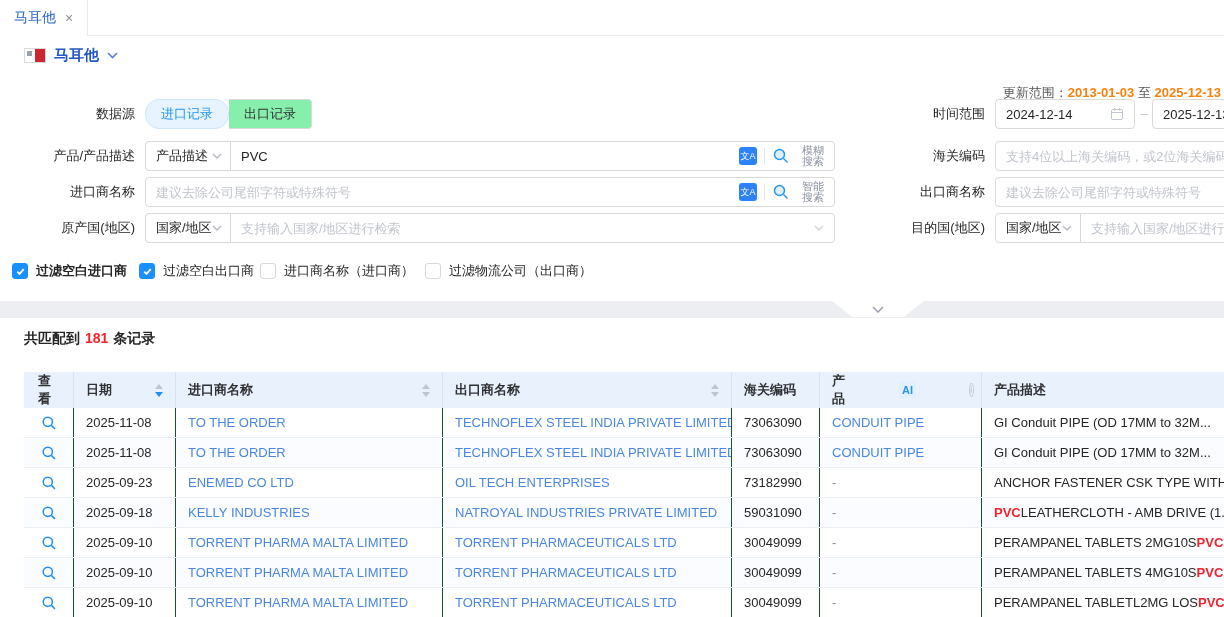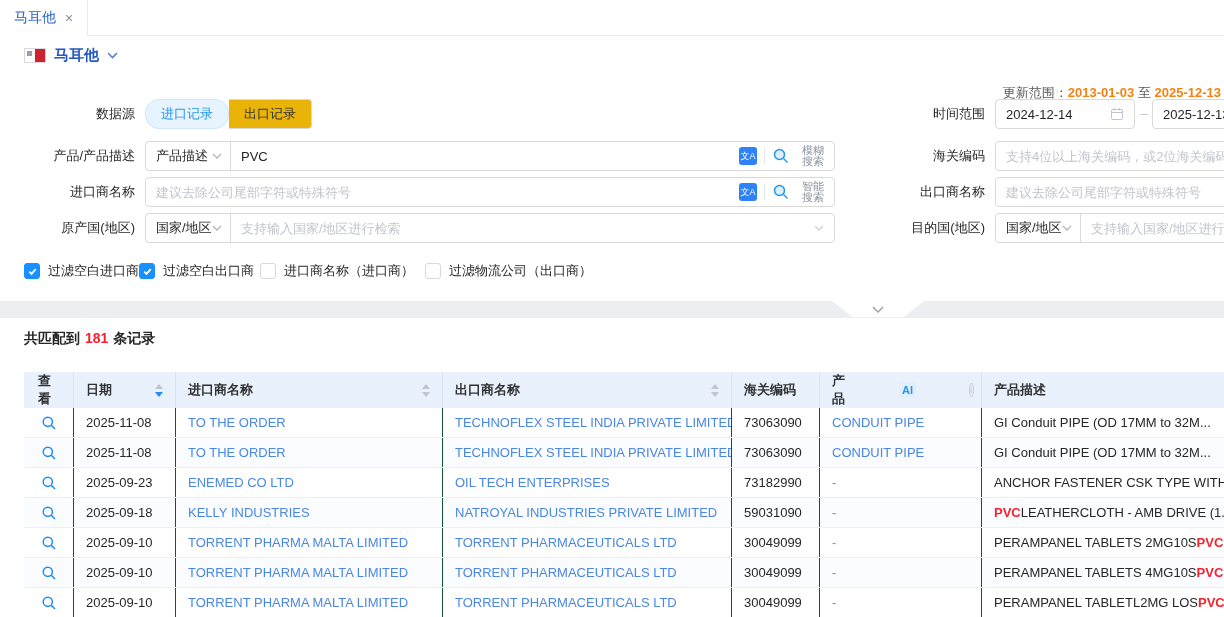--- a/index.html
+++ b/index.html
@@ -19,21 +19,21 @@
   .flag { position:relative; width:22px; height:15px; border:1px solid #d9d9d9; background:#fff; overflow:hidden; }
   .flag .red { position:absolute; right:0; top:0; width:50%; height:100%; background:#ce2430; }
   .flag .cross { position:absolute; left:2px; top:2px; width:5px; height:5px; background:#9aa0a8; }
   .country-title { color:#2257c5; font-size:15px; font-weight:bold; }
 
   
   .flabel { position:absolute; left:0; width:135px; text-align:right; color:#262626; line-height:30px; font-size:13px; }
   .flabel-r { position:absolute; left:850px; width:135px; text-align:right; color:#262626; line-height:30px; font-size:13px; }
 
   .seg { position:absolute; left:145px; display:flex; height:30px; }
-  .seg-btn { padding:0 15px; line-height:28px; border:1px solid #d9d9d9; background:#eab308; color:#333; cursor:pointer; font-size:13px; }
+  .seg-btn { padding:0 15px; line-height:28px; border:1px solid #d9d9d9; background:#86efac; color:#333; cursor:pointer; font-size:13px; }
   .seg-btn.first { border-radius:4px 0 0 4px; }
   .seg-btn.last  { border-radius:0 4px 4px 0; border-left:none; }
   .seg-btn.active { background:#e7f3ff; color:#2596f0; border-color:#cfe6fb;border-radius:14px; }
 
   .upd { position:absolute; top:84px; right:3px; font-size:13px; color:#595959; }
   .upd b { color:#f5820f; }
 
   .inp { position:absolute; height:30px; border:1px solid #d9d9d9; border-radius:4px; background:#fff;
          display:flex; align-items:center; padding:0 10px; }
   .inp input { border:none; outline:none; flex:1; min-width:0; font-size:13px; color:#262626; background:transparent;
@@ -220,21 +220,21 @@
     <span>国家/地区</span>
     <svg width="10" height="6" viewBox="0 0 10 6">
         <path d="M1 1l4 4 4-4" stroke="#b4b9c2" stroke-width="1.4" fill="none"></path>
       </svg>
   </div>
   <div class="inp joined" style="top:213px; left:1080px; width:180px;">
     <input placeholder="支持输入国家/地区进行检索" style="">
   </div>
 
   <div id="cb-row">
-      <div class="cb-item" style="left: 24px;">
+      <div class="cb-item" style="left: 12px; font-weight: bold;">
         <span class="cb-box checked">
           <svg width="11" height="11" viewBox="0 0 12 12">
             <path d="M2.5 6.2l2.4 2.4 4.6-5.2" stroke="#fff" stroke-width="2" fill="none"></path>
           </svg>
         </span>
         <span class="cb-label">过滤空白进口商</span>
       </div>
       <div class="cb-item" style="left: 139px;">
         <span class="cb-box checked">
           <svg width="11" height="11" viewBox="0 0 12 12">

